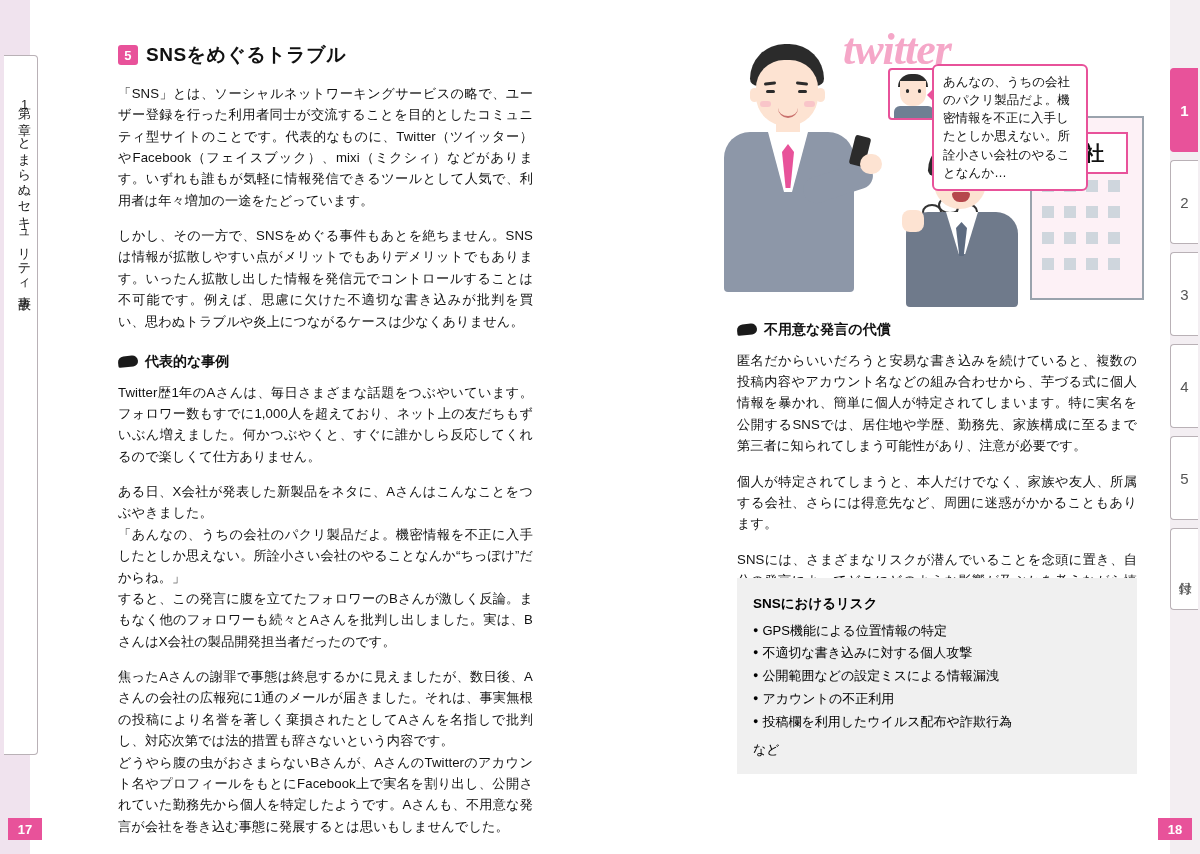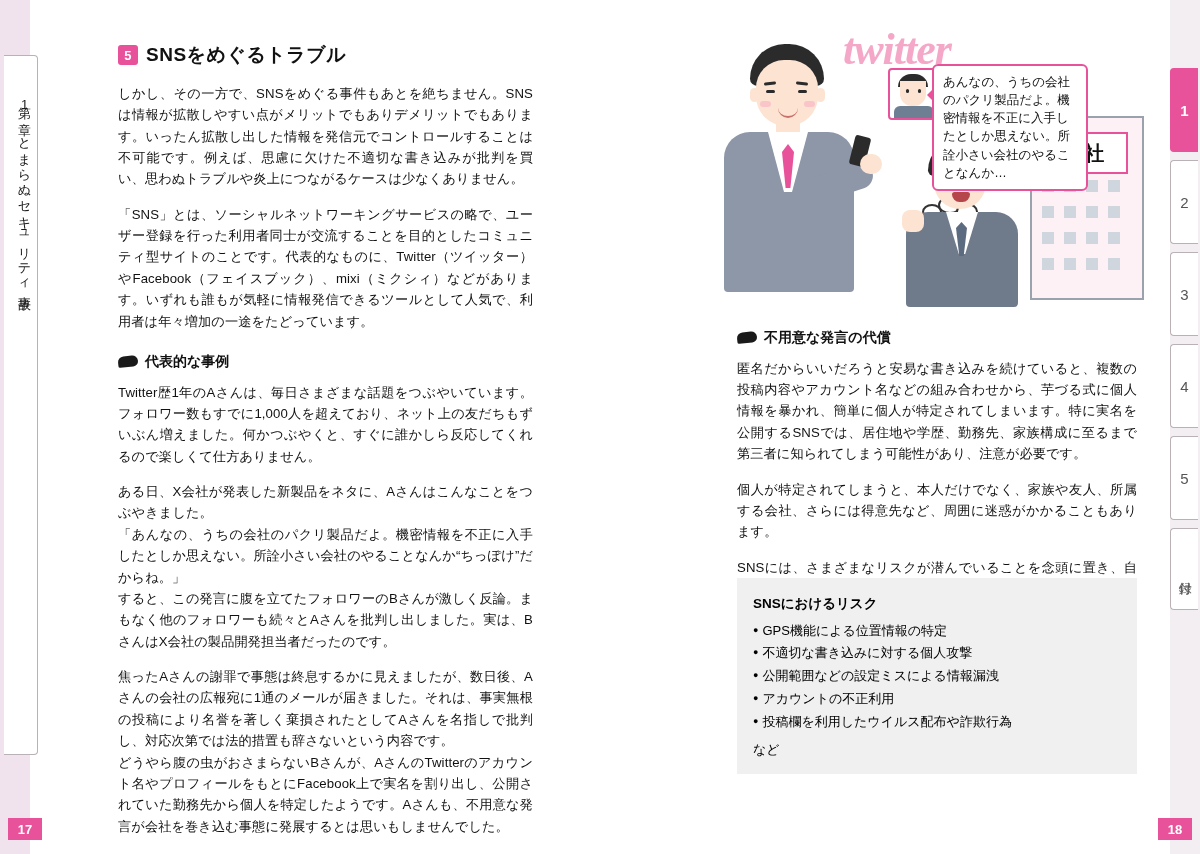--- a/index.html
+++ b/index.html
@@ -320,22 +320,22 @@
 
   <div class="chapter-tab">
     <div class="chapter-tab-text">第1章　とまらぬセキュリティ事故</div>
   </div>
 
   <div class="col col-left">
     <h2 class="section-title">
       <span class="num-badge">5</span>
       <span>SNSをめぐるトラブル</span>
     </h2>
+    <p class="para">「SNS」とは、ソーシャルネットワーキングサービスの略で、ユーザー登録を行った利用者同士が交流することを目的としたコミュニティ型サイトのことです。代表的なものに、Twitter（ツイッター）やFacebook（フェイスブック）、mixi（ミクシィ）などがあります。いずれも誰もが気軽に情報発信できるツールとして人気で、利用者は年々増加の一途をたどっています。</p>
     <p class="para">しかし、その一方で、SNSをめぐる事件もあとを絶ちません。SNSは情報が拡散しやすい点がメリットでもありデメリットでもあります。いったん拡散し出した情報を発信元でコントロールすることは不可能です。例えば、思慮に欠けた不適切な書き込みが批判を買い、思わぬトラブルや炎上につながるケースは少なくありません。</p>
-    <p class="para">「SNS」とは、ソーシャルネットワーキングサービスの略で、ユーザー登録を行った利用者同士が交流することを目的としたコミュニティ型サイトのことです。代表的なものに、Twitter（ツイッター）やFacebook（フェイスブック）、mixi（ミクシィ）などがあります。いずれも誰もが気軽に情報発信できるツールとして人気で、利用者は年々増加の一途をたどっています。</p>
 
     <div class="subhead">
       <span class="blob"></span>
       <span>代表的な事例</span>
     </div>
 
     <p class="para">Twitter歴1年のAさんは、毎日さまざまな話題をつぶやいています。フォロワー数もすでに1,000人を超えており、ネット上の友だちもずいぶん増えました。何かつぶやくと、すぐに誰かしら反応してくれるので楽しくて仕方ありません。</p>
     <p class="para tight">ある日、X会社が発表した新製品をネタに、Aさんはこんなことをつぶやきました。</p>
     <p class="para tight">「あんなの、うちの会社のパクリ製品だよ。機密情報を不正に入手したとしか思えない。所詮小さい会社のやることなんか“ちっぽけ”だからね。」</p>
     <p class="para">すると、この発言に腹を立てたフォロワーのBさんが激しく反論。まもなく他のフォロワーも続々とAさんを批判し出しました。実は、BさんはX会社の製品開発担当者だったのです。</p>
@@ -414,21 +414,21 @@
       <div class="bf-face"></div>
       <div class="bf-eye l"></div>
       <div class="bf-eye r"></div>
       <div class="bf-body"></div>
     </div>
 
     <div class="bubble">あんなの、うちの会社のパクリ製品だよ。機密情報を不正に入手したとしか思えない。所詮小さい会社のやることなんか…</div>
   </div>
 
   <div class="col col-right">
-    <div class="subhead" style="margin-top:8px;">
+    <div class="subhead" style="margin-top:0;">
       <span class="blob"></span>
       <span>不用意な発言の代償</span>
     </div>
     <p class="para">匿名だからいいだろうと安易な書き込みを続けていると、複数の投稿内容やアカウント名などの組み合わせから、芋づる式に個人情報を暴かれ、簡単に個人が特定されてしまいます。特に実名を公開するSNSでは、居住地や学歴、勤務先、家族構成に至るまで第三者に知られてしまう可能性があり、注意が必要です。</p>
     <p class="para tight">個人が特定されてしまうと、本人だけでなく、家族や友人、所属する会社、さらには得意先など、周囲に迷惑がかかることもあります。</p>
     <p class="para" style="margin-top:14px;">SNSには、さまざまなリスクが潜んでいることを念頭に置き、自分の発言によってどこにどのような影響が及ぶかを考えながら慎重に利用することが重要です。</p>
   </div>
 
   <div class="risk-box">
     <div class="rb-title">SNSにおけるリスク</div>

